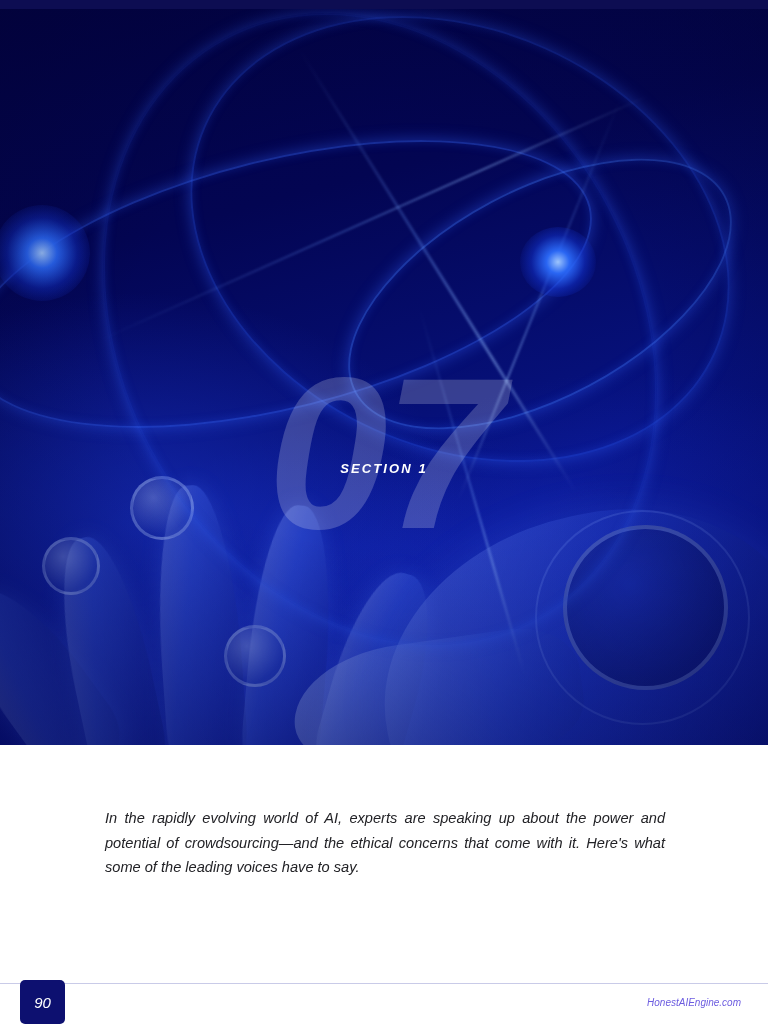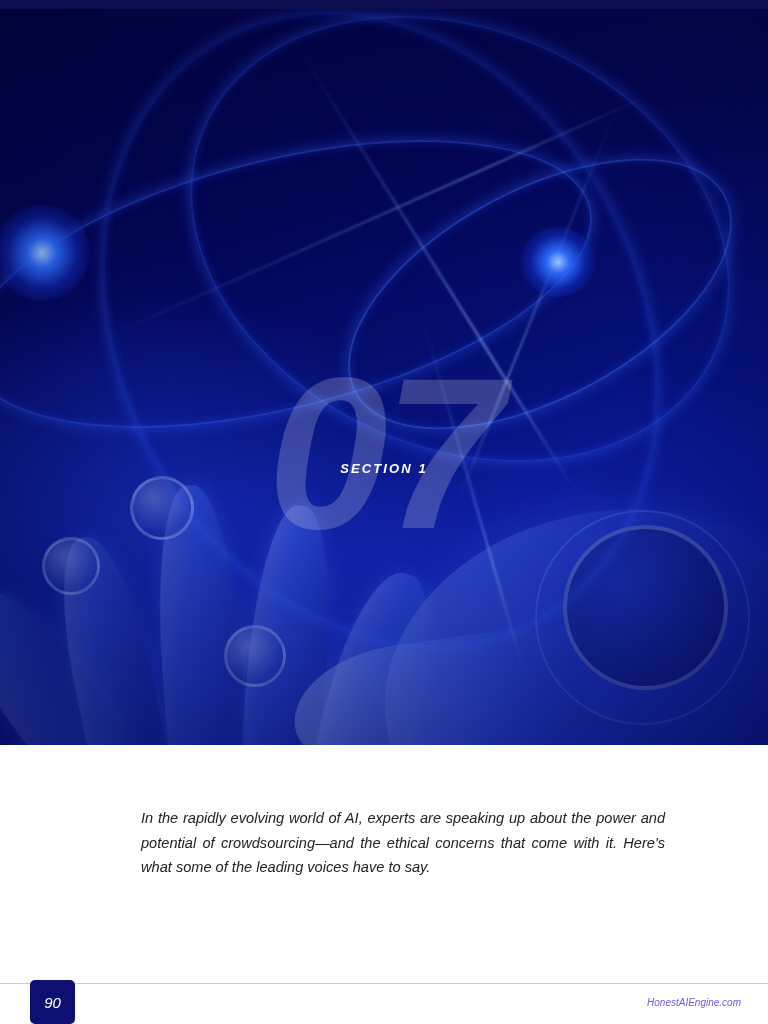--- a/index.html
+++ b/index.html
@@ -176,33 +176,32 @@
   .body-wrap {
     position:absolute;
     left:105px; top:806px;
     width:560px;
   }
   .body-text {
     font-size:14.6px;
     line-height:1.68;
     color:#222226;
     text-align:justify;
-    margin-left:36px;
   }
 
   
   .footer-rule {
     position:absolute;
     left:0; top:983px;
     width:768px; height:1px;
     background:#c9cbe8;
   }
   .page-badge {
     position:absolute;
-    left:30px; top:980px;
+    left:20px; top:980px;
     width:45px; height:44px;
     background:#0d1070;
     border-radius:5px;
     display:flex; align-items:center; justify-content:center;
     color:#ffffff;
     font-size:15px;
   }
   .footer-url {
     position:absolute;
     right:27px; top:997px;

